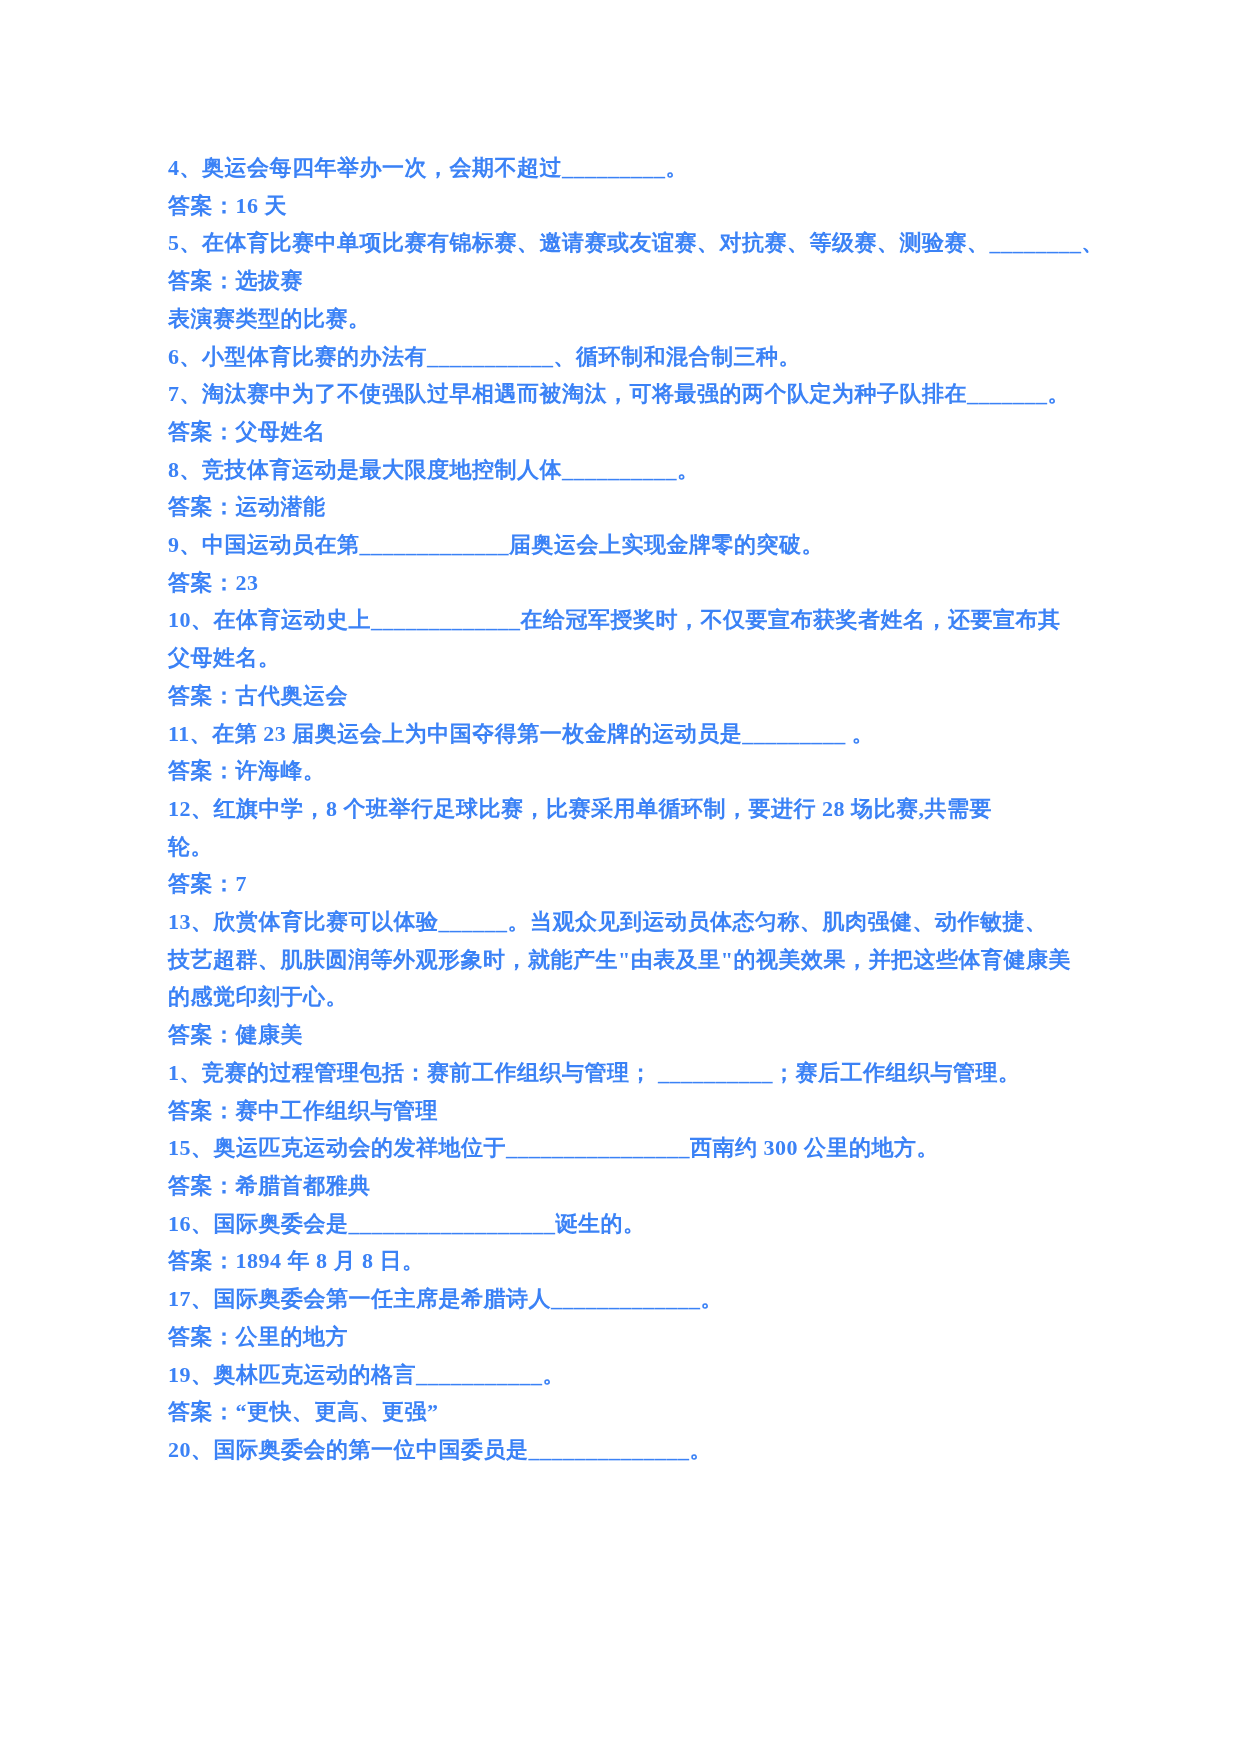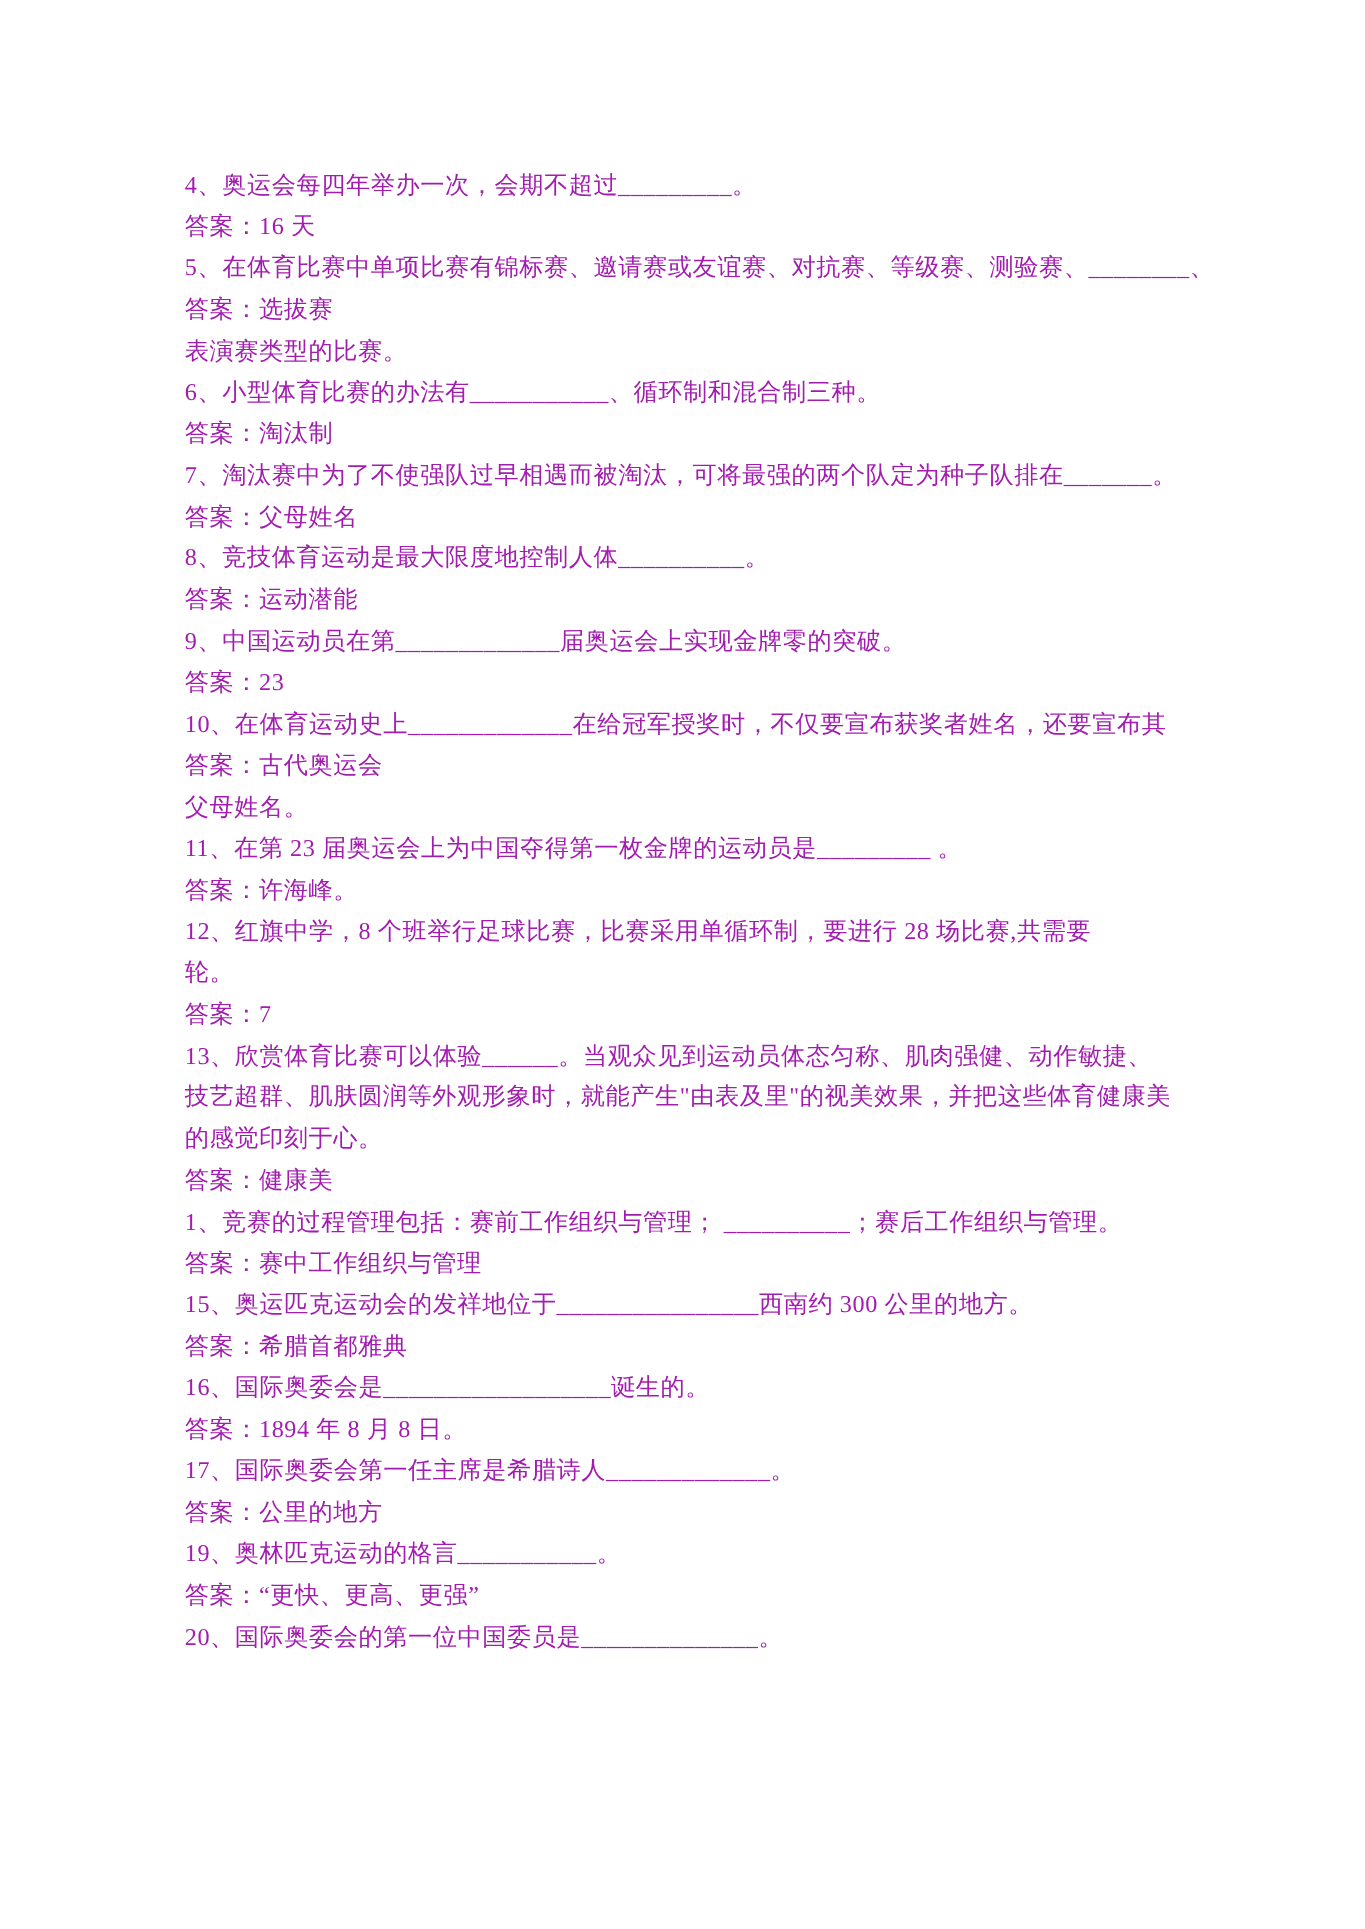--- a/index.html
+++ b/index.html
@@ -28,37 +28,36 @@
   }
   .line {
     white-space: nowrap;
     min-height: 37.7px;
   }
 </style>
 </head>
 <body>
 
 <div class="page" style="background: rgb(255, 255, 255);">
-  <main class="content" style="color: #a21caf;">
+  <main class="content" style="color: #3b82f6; font-weight: bold;">
       <div class="line">4、奥运会每四年举办一次，会期不超过_________。</div>
       <div class="line">答案：16 天</div>
       <div class="line">5、在体育比赛中单项比赛有锦标赛、邀请赛或友谊赛、对抗赛、等级赛、测验赛、________、</div>
       <div class="line">答案：选拔赛</div>
       <div class="line">表演赛类型的比赛。</div>
       <div class="line">6、小型体育比赛的办法有___________、循环制和混合制三种。</div>
-      <div class="line">答案：淘汰制</div>
       <div class="line">7、淘汰赛中为了不使强队过早相遇而被淘汰，可将最强的两个队定为种子队排在_______。</div>
       <div class="line">答案：父母姓名</div>
       <div class="line">8、竞技体育运动是最大限度地控制人体__________。</div>
       <div class="line">答案：运动潜能</div>
       <div class="line">9、中国运动员在第_____________届奥运会上实现金牌零的突破。</div>
       <div class="line">答案：23</div>
       <div class="line">10、在体育运动史上_____________在给冠军授奖时，不仅要宣布获奖者姓名，还要宣布其</div>
+      <div class="line">父母姓名。</div>
       <div class="line">答案：古代奥运会</div>
-      <div class="line">父母姓名。</div>
       <div class="line">11、在第 23 届奥运会上为中国夺得第一枚金牌的运动员是_________ 。</div>
       <div class="line">答案：许海峰。</div>
       <div class="line">12、红旗中学，8 个班举行足球比赛，比赛采用单循环制，要进行 28 场比赛,共需要</div>
       <div class="line">轮。</div>
       <div class="line">答案：7</div>
       <div class="line">13、欣赏体育比赛可以体验______。当观众见到运动员体态匀称、肌肉强健、动作敏捷、</div>
       <div class="line">技艺超群、肌肤圆润等外观形象时，就能产生"由表及里"的视美效果，并把这些体育健康美</div>
       <div class="line">的感觉印刻于心。</div>
       <div class="line">答案：健康美</div>
       <div class="line">1、竞赛的过程管理包括：赛前工作组织与管理； __________；赛后工作组织与管理。</div>

